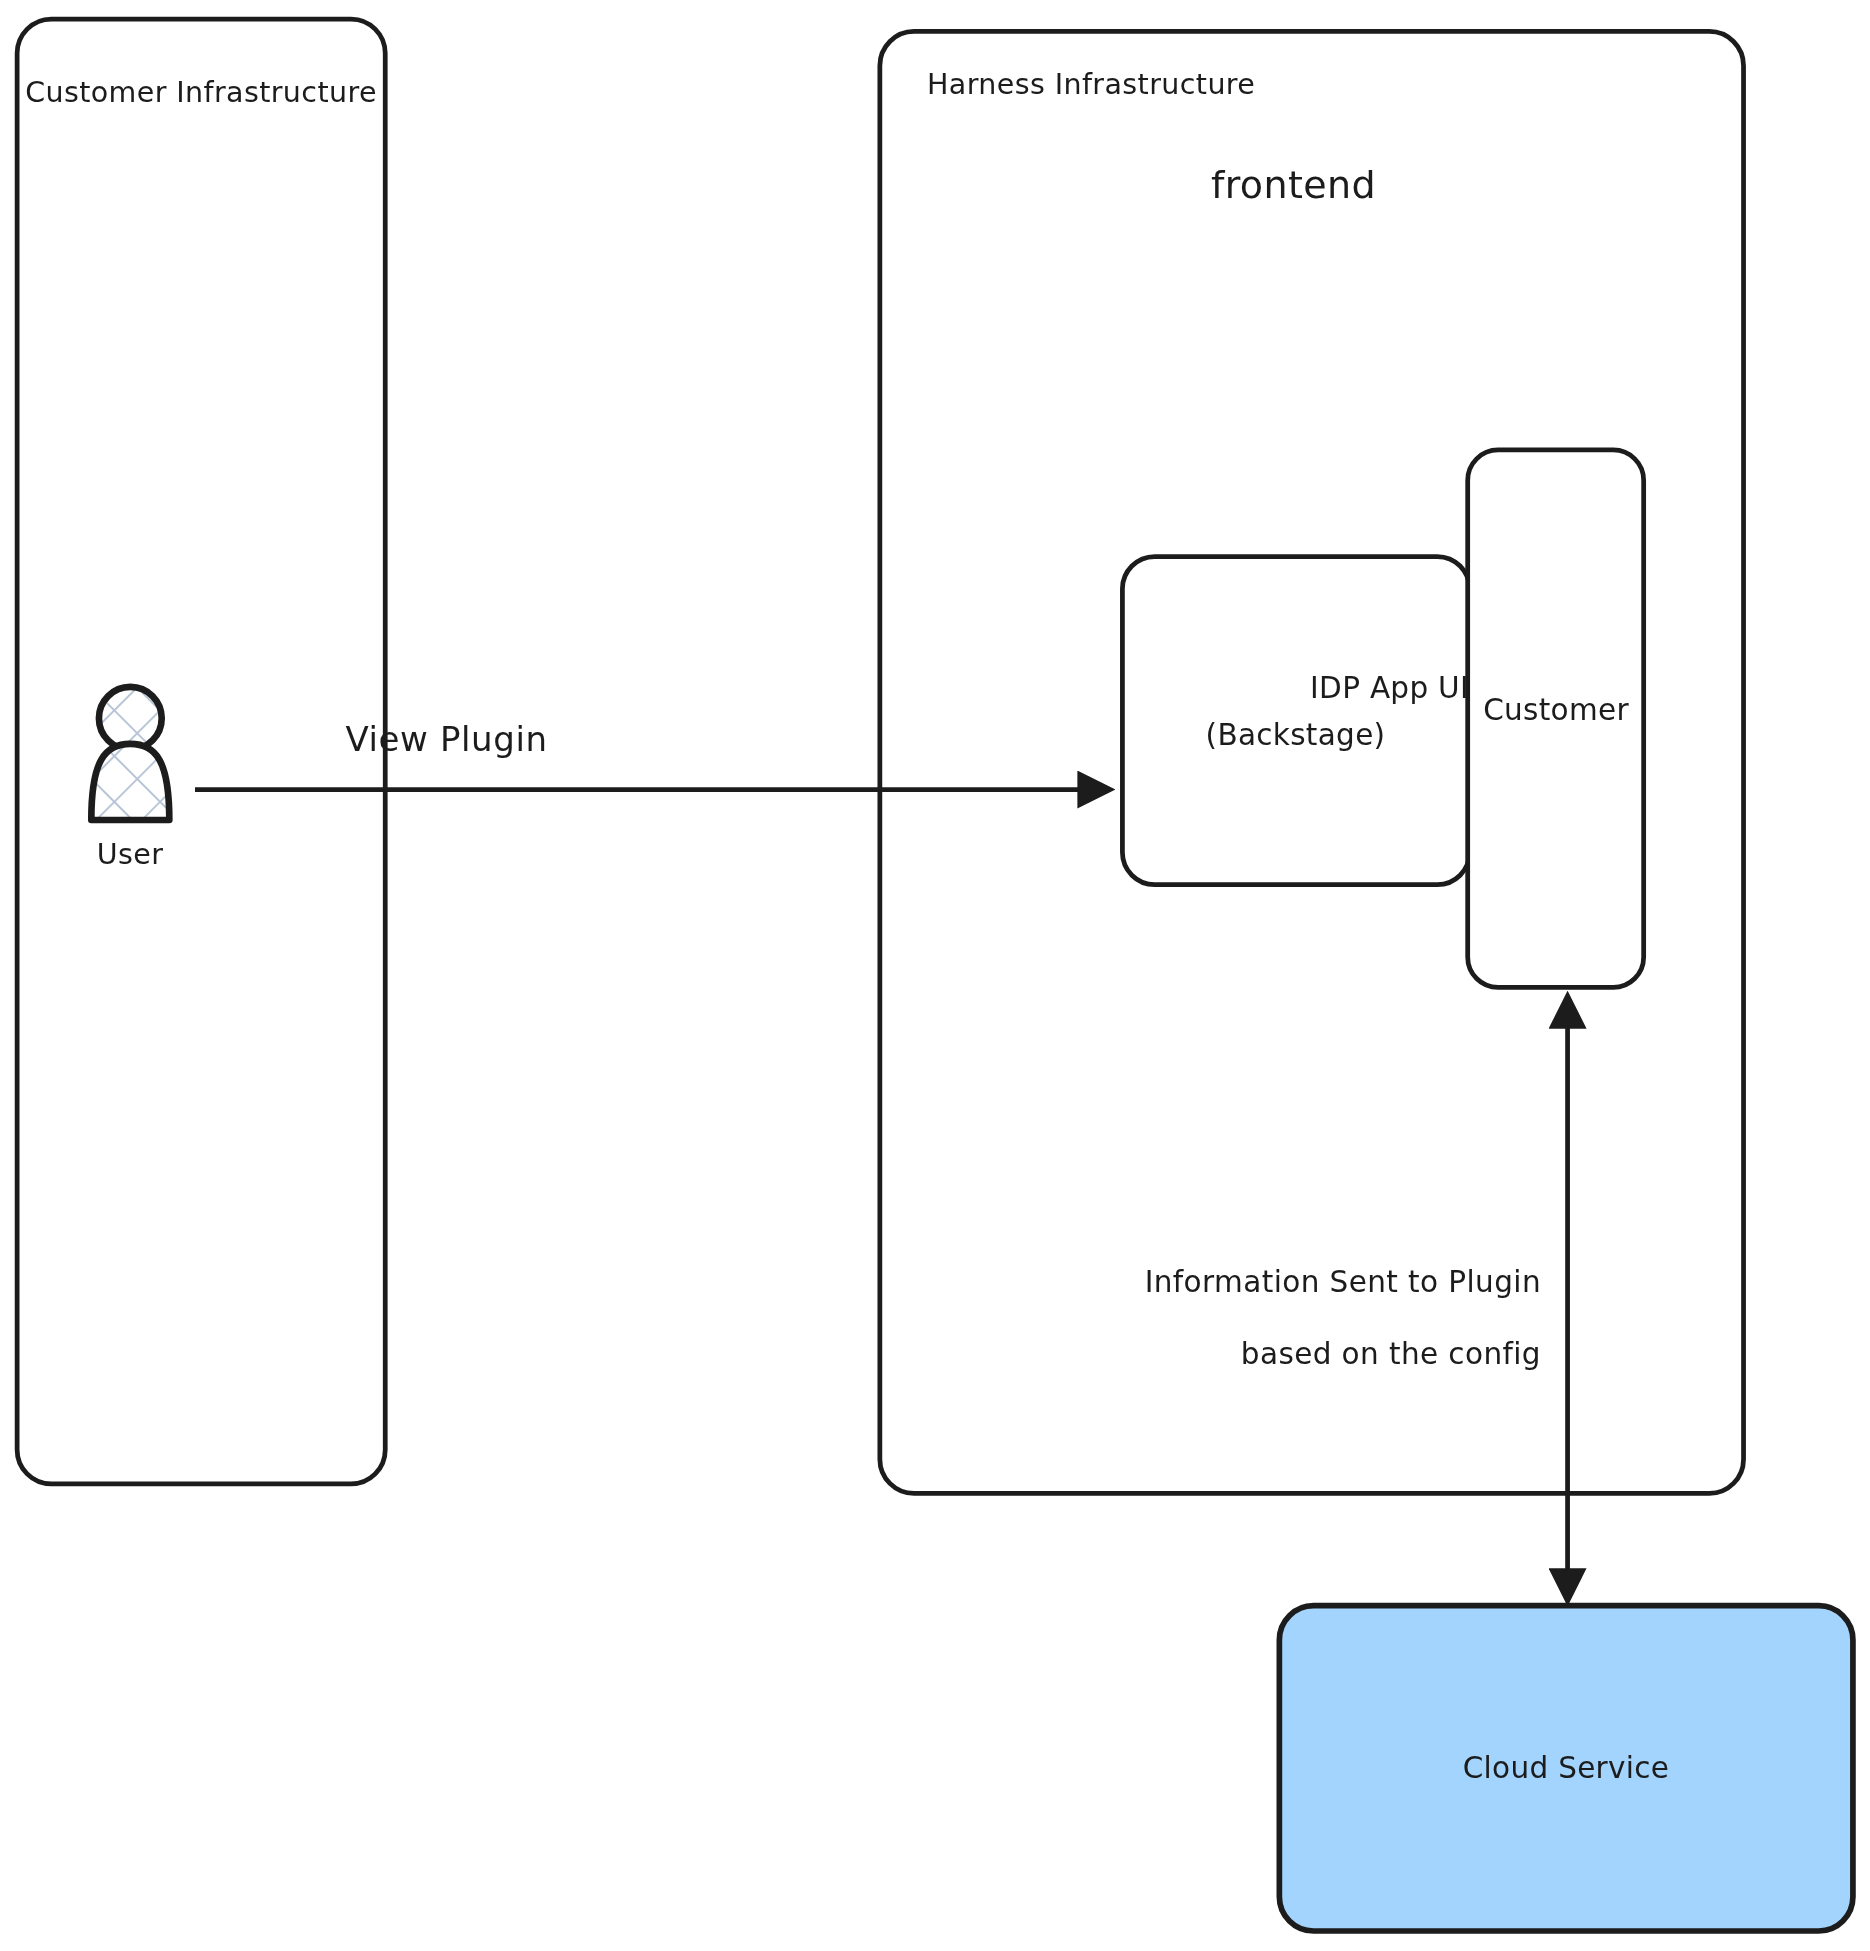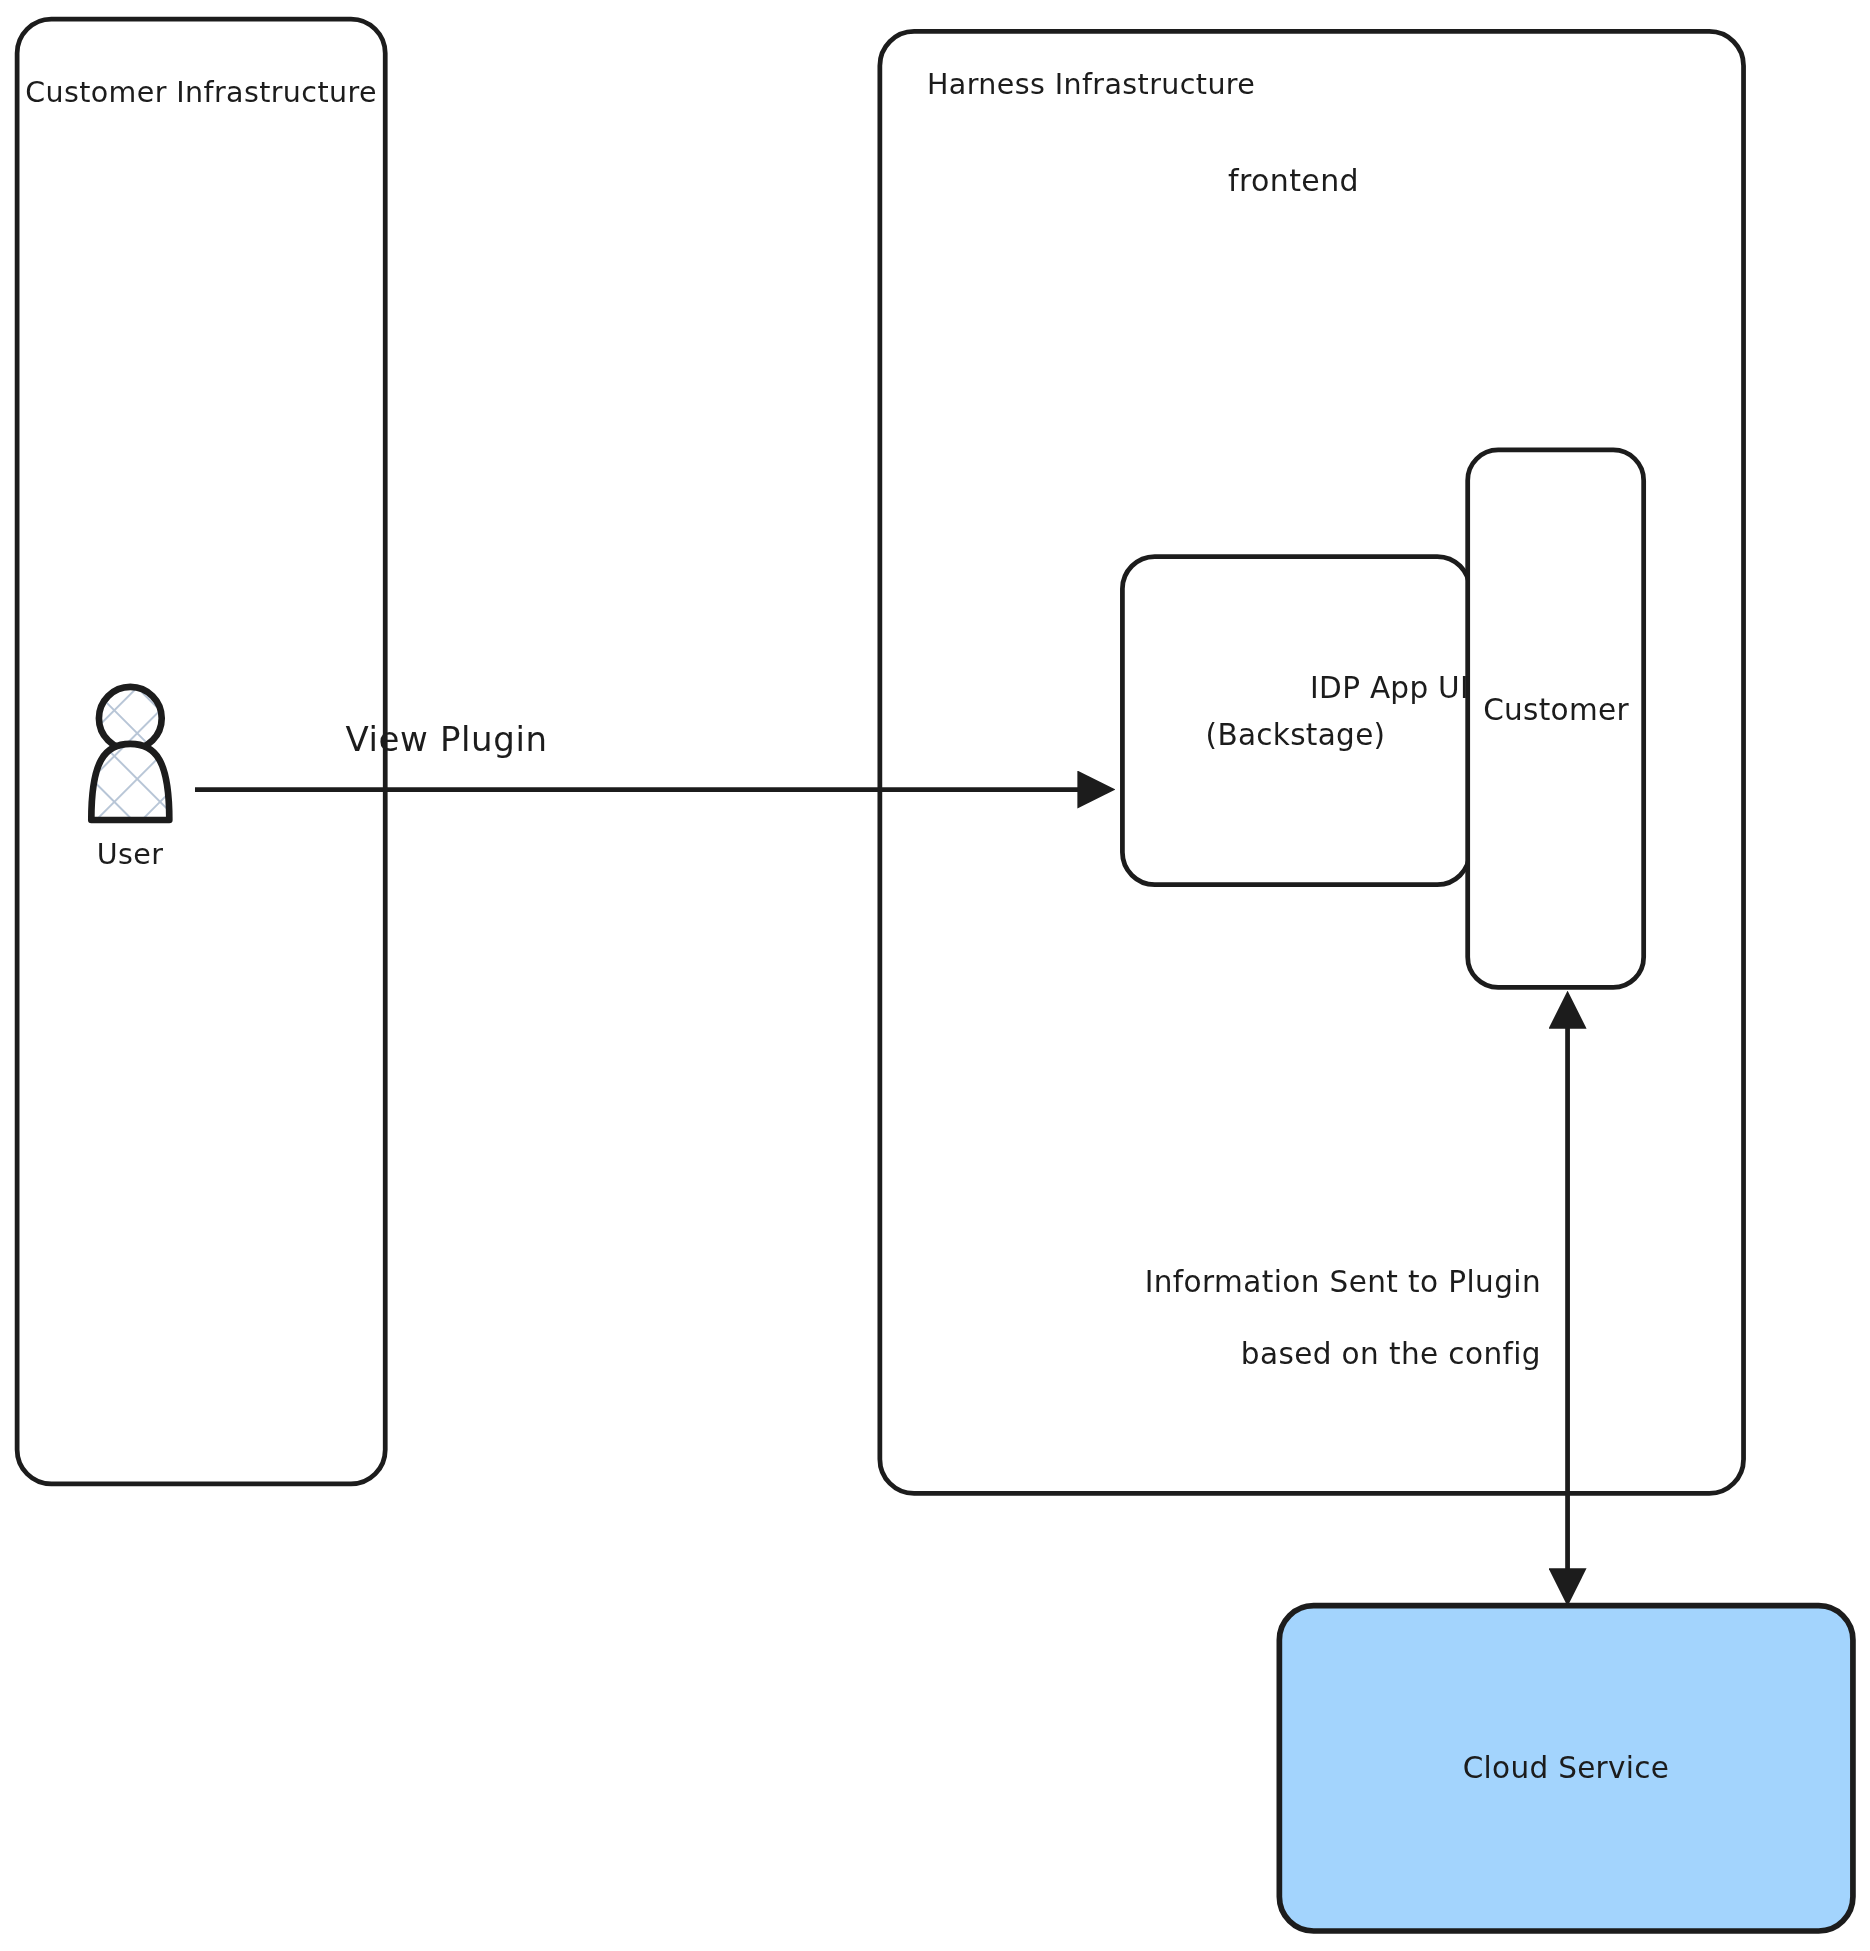--- a/index.html
+++ b/index.html
@@ -31,21 +31,21 @@
     text-align: center;
     line-height: 1.26;
     white-space: pre;
     pointer-events: none;
   }
   .lbl-container-title {
     font-size: 28.5px;
     letter-spacing: 0.4px;
   }
   .lbl-group-title {
-    font-size: 30px;
+    font-size: 38px;
     letter-spacing: 0.4px;
   }
   .lbl-box {
     font-size: 29.5px;
     letter-spacing: 0.3px;
   }
   .lbl-edge {
     font-size: 34px;
     letter-spacing: 0.6px;
     text-align: center;

